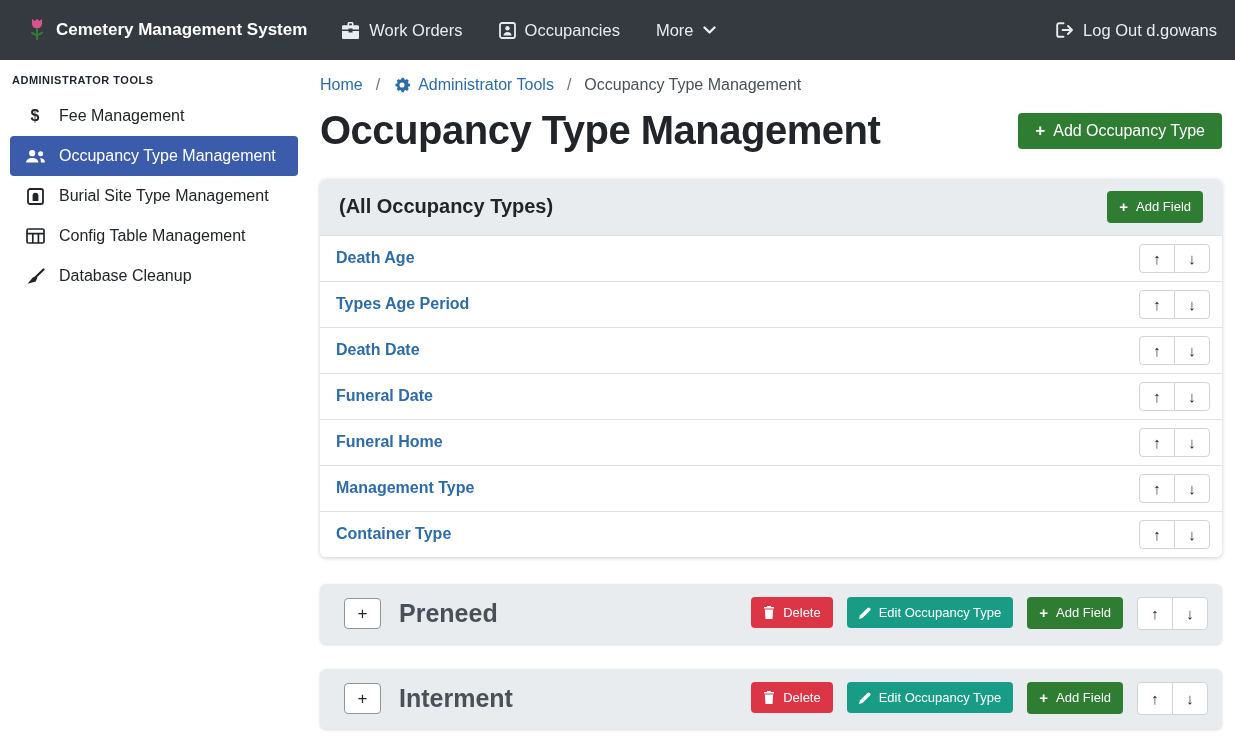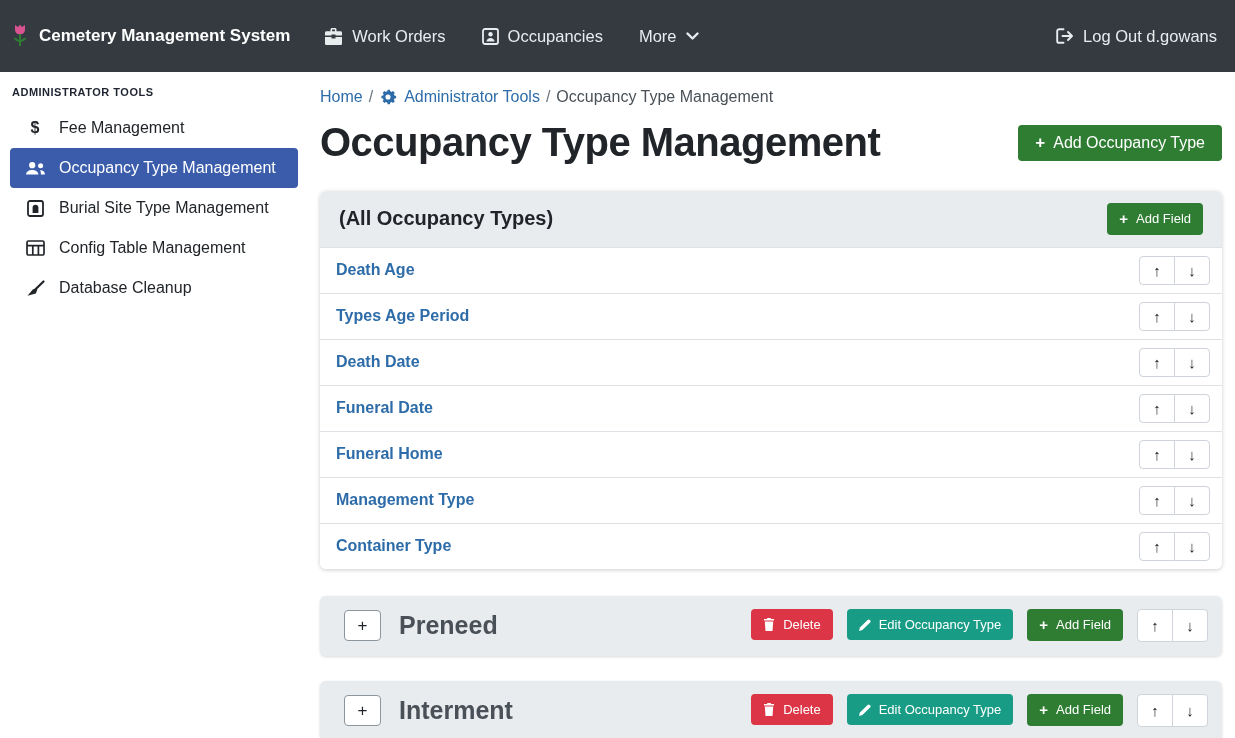--- a/index.html
+++ b/index.html
@@ -7,22 +7,22 @@
   body {
     width:1235px; height:738px; overflow:hidden;
     background:#fff; color:#212529;
     font-family:"Liberation Sans","DejaVu Sans",sans-serif;
     font-size:16px;
   }
   svg { display:block; }
 
   
   .navbar {
-    height:72px; background:#343a40; display:flex; align-items:center;
-    padding:0 18px 0 10px;
+    height:60px; background:#343a40; display:flex; align-items:center;
+    padding:0 18px 0 27px;
   }
   .brand { display:flex; align-items:center; gap:9px; color:#fff; font-weight:700;
     font-size:17px; cursor:pointer; margin-right:34px; text-decoration:none; }
   .nav-items { display:flex; align-items:center; gap:36px; }
   .nav-item { display:flex; align-items:center; gap:9px; color:#e9ecef; font-size:16.5px;
     text-decoration:none; cursor:pointer; }
   .navbar .spacer { flex:1; }
   .logout { gap:8px; }
 
   
@@ -38,21 +38,21 @@
     display:flex; align-items:center; gap:13px; height:40px; margin:0 10px;
     padding:0 14px; border-radius:4px; font-size:16px; color:#212529; cursor:pointer;
   }
   .side-item.active { background:#3a5caa; color:#fff; }
   .side-icon { width:22px; display:flex; align-items:center; justify-content:center;
     font-weight:700; font-size:16px; }
 
   
   .main { flex:1; min-width:0; padding:12px 13px 0 12px; }
 
-  .breadcrumb { display:flex; align-items:center; gap:6px; font-size:16px; margin-top:4px; }
+  .breadcrumb { display:flex; align-items:center; gap:13px; font-size:16px; margin-top:4px; }
   .crumb-link { display:flex; align-items:center; gap:7px; color:#2d6ca8;
     text-decoration:none; cursor:pointer; }
   .crumb-sep { color:#6c757d; }
   .crumb-current { color:#495057; }
 
   .title-row { display:flex; align-items:center; justify-content:space-between; margin-top:14px; }
   .page-title { margin:0; font-size:40px; font-weight:600; letter-spacing:-.5px; color:#212529; }
 
   
   .btn { display:inline-flex; align-items:center; gap:8px; border:none; border-radius:4px;

